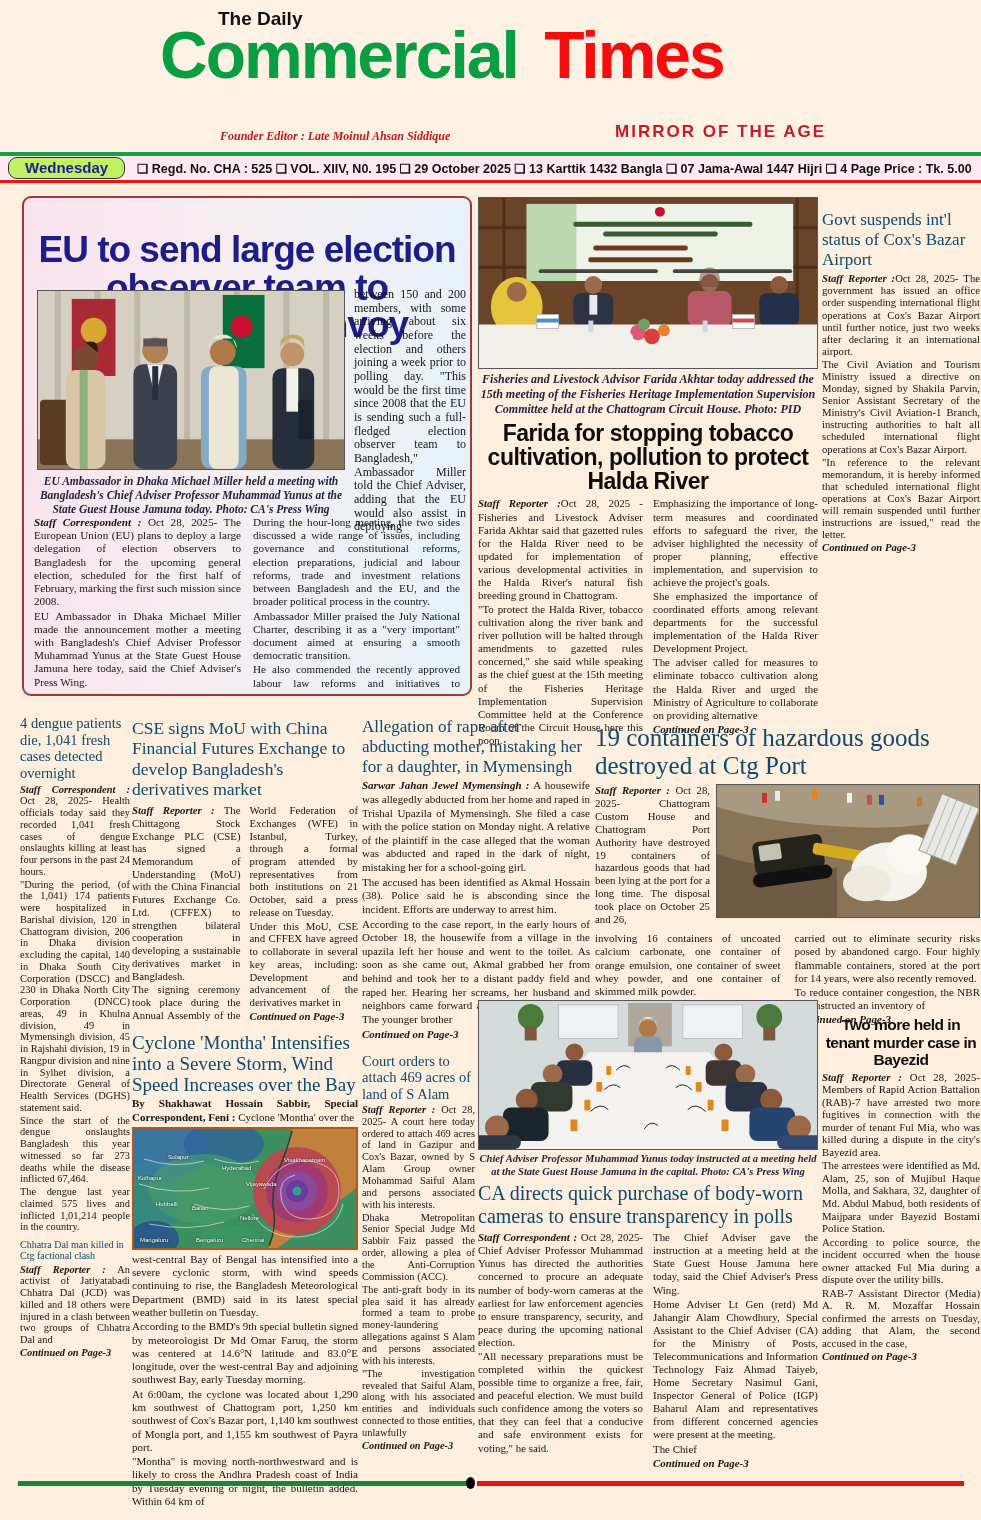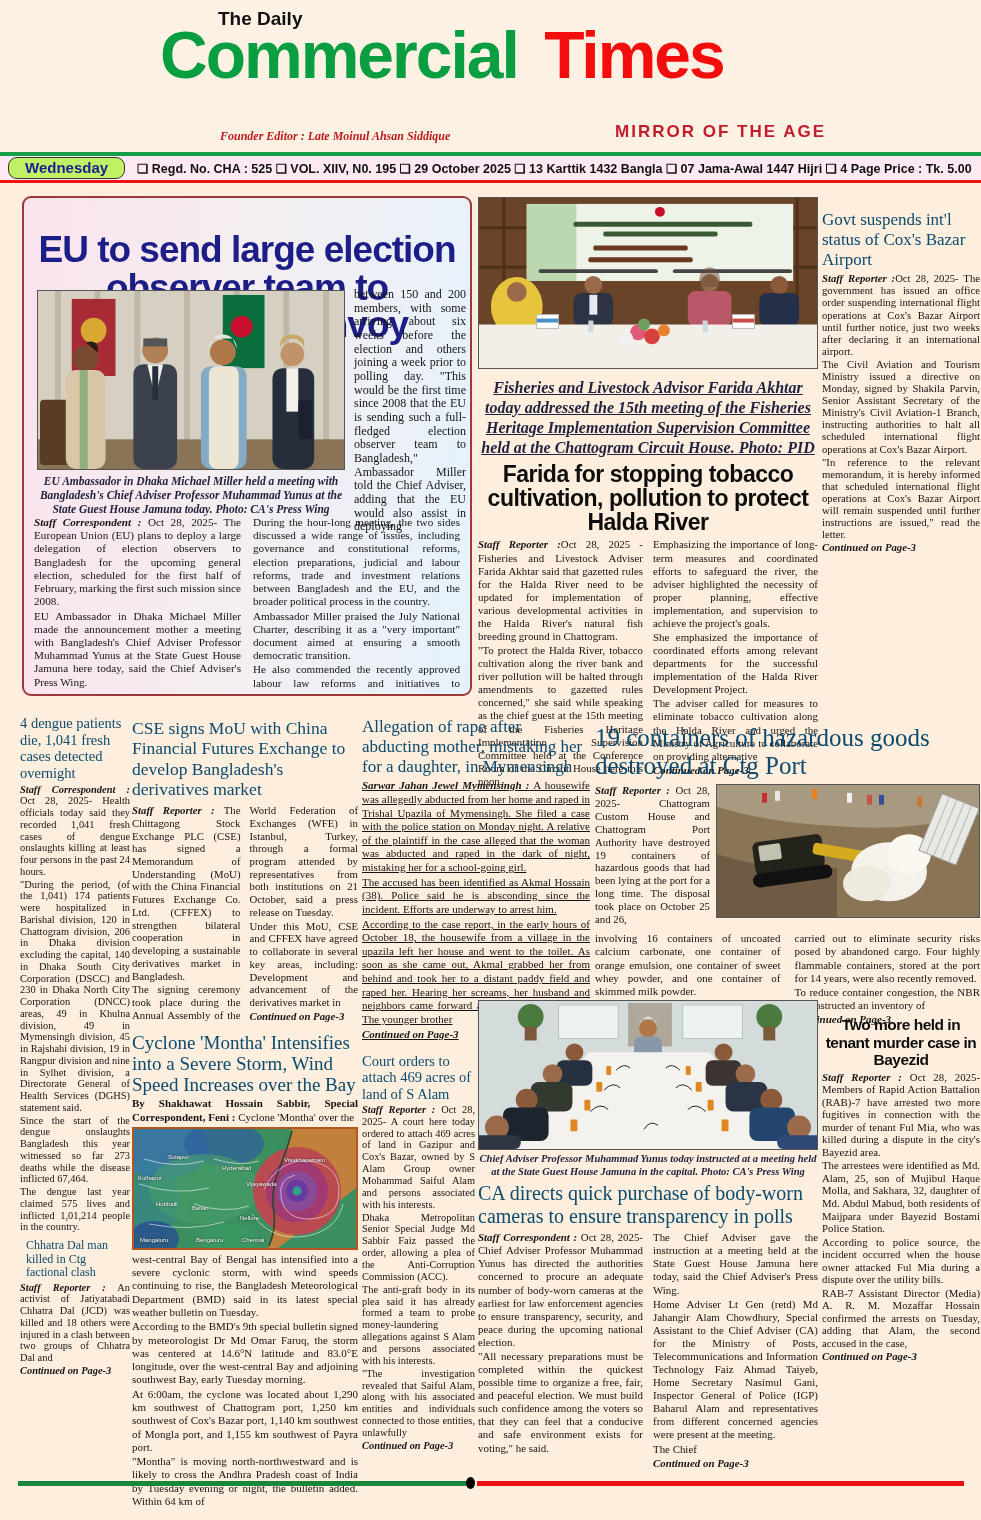--- a/index.html
+++ b/index.html
@@ -28,43 +28,43 @@
   .photo{display:block;border:1px solid #555;box-sizing:border-box;}
   
   .lead-box{position:absolute;left:22px;top:196px;width:450px;height:500px;border:2px solid #9c3a3a;border-radius:9px;background:linear-gradient(95deg,#fae3ee 0%,#f5eef1 45%,#e6f2fb 100%);box-sizing:border-box;}
   .lead-headline{position:absolute;left:6px;right:6px;top:8px;font-size:37px;line-height:1.02;letter-spacing:-1px;color:#1d1d87;}
   .lead-photo{position:absolute;left:13px;top:92px;width:308px;height:180px;}
   .lead-side{position:absolute;left:330px;top:90px;width:112px;height:228px;font-size:12px;line-height:1.14;}
   .lead-caption{position:absolute;left:10px;top:276px;width:314px;font-size:11.5px;line-height:1.22;}
   .lead-body{position:absolute;left:10px;right:10px;top:318px;bottom:6px;font-size:11.2px;line-height:1.18;column-count:2;column-gap:12px;overflow:hidden;}
   
   .farida{position:absolute;left:478px;top:197px;width:340px;}
-  .farida .caption{font-size:16px;line-height:1.25;margin-top:9px;text-decoration:underline;}
+  .farida .caption{font-size:12px;line-height:1.25;margin-top:3px;}
   .farida-headline{font-size:23px;line-height:1.05;margin:4px 0 4px;letter-spacing:-0.5px;}
   .farida-body{column-count:2;column-gap:10px;font-size:10.9px;line-height:1.2;}
   
   .cox{position:absolute;left:822px;top:196px;width:158px;}
   .cox-headline{font-size:17px;line-height:1.18;margin-bottom:2px;}
   .cox-body{font-size:10.7px;line-height:1.13;}
   
   .colA{position:absolute;left:20px;top:703px;width:110px;}
   .dengue-headline{font-size:14.5px;line-height:1.15;margin-bottom:2px;}
   .colA .body-text{font-size:10.4px;line-height:1.13;}
-  .chhatra-headline{font-size:12px;line-height:1.12;margin:6px 6px 2px;}
+  .chhatra-headline{font-size:10px;line-height:1.12;margin:6px 0 2px;}
   .colB{position:absolute;left:132px;top:703px;width:226px;}
   .cse-headline{font-size:17.5px;line-height:1.18;margin-bottom:4px;}
   .cse-body{column-count:2;column-gap:9px;font-size:10.8px;line-height:1.18;}
   .cyclone-headline{font-size:19px;line-height:1.12;margin:9px 0 2px;}
   .cyclone-byline{font-size:11px;line-height:1.2;text-align:justify;margin:0;}
   .map-box{position:relative;width:226px;height:123px;margin:3px 0;border:2px solid #b05820;box-sizing:border-box;}
   .map-label{position:absolute;font-family:"Liberation Sans",sans-serif;font-size:6px;color:#fff;text-shadow:0 0 2px #000;white-space:nowrap;}
   .cyclone-body{font-size:11px;line-height:1.21;}
   .colC{position:absolute;left:362px;top:703px;width:228px;}
   .rape-headline{font-size:17px;line-height:1.18;margin-bottom:2px;}
-  .rape-body{font-size:11px;line-height:1.24;text-decoration:underline;}
+  .rape-body{font-size:11px;line-height:1.24;}
   .court{width:113px;margin-top:10px;}
   .court-headline{font-size:14.5px;line-height:1.12;margin-bottom:2px;}
   .court-body{font-size:10.4px;line-height:1.14;}
   
   .containers{position:absolute;left:595px;top:703px;width:385px;}
   .containers-headline{font-size:25px;line-height:1.12;margin-bottom:4px;}
   .containers-row{display:flex;gap:6px;}
   .containers-row .narrow{width:115px;font-size:10.8px;line-height:1.2;}
   .containers-photo{flex:1;height:134px;}
   .containers-rest{column-count:2;column-gap:14px;font-size:11px;line-height:1.2;margin-top:5px;}

